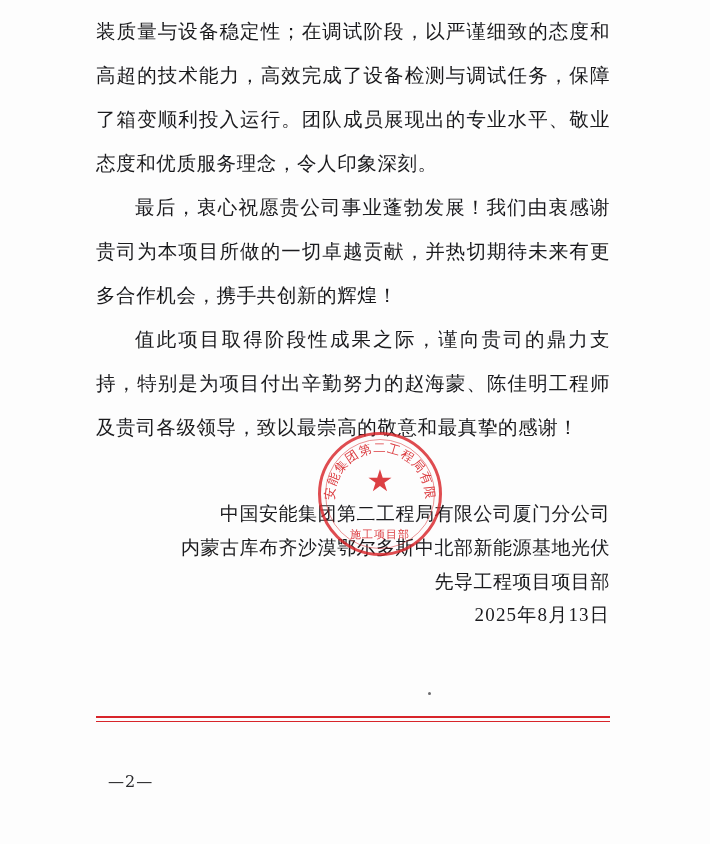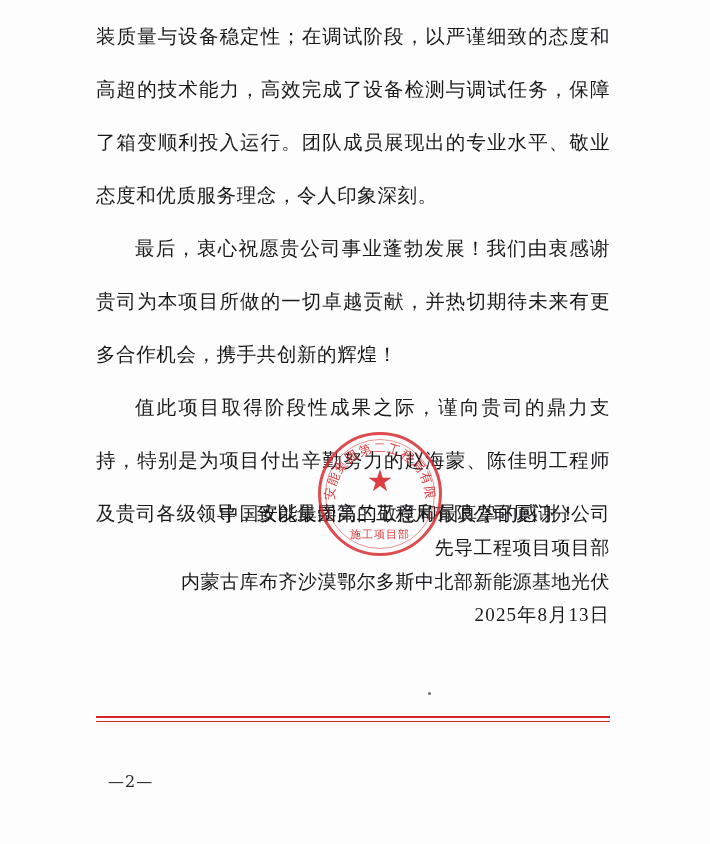--- a/index.html
+++ b/index.html
@@ -24,21 +24,21 @@
 
   .body-text {
     position: absolute;
     left: 96px;
     top: 10px;
     width: 514px;
   }
 
   .para {
     font-size: 19.5px;
-    line-height: 53px;
+    line-height: 44px;
     letter-spacing: 0.6px;
     text-align: justify;
     text-justify: inter-character;
     margin: 0 0 0 0;
     color: #1a1a1d;
   }
   .para.indent {
     text-indent: 39px;
   }
 
@@ -167,22 +167,22 @@
 <div class="page">
 
   <div class="body-text">
     <p class="para">装质量与设备稳定性；在调试阶段，以严谨细致的态度和高超的技术能力，高效完成了设备检测与调试任务，保障了箱变顺利投入运行。团队成员展现出的专业水平、敬业态度和优质服务理念，令人印象深刻。</p>
     <p class="para indent">最后，衷心祝愿贵公司事业蓬勃发展！我们由衷感谢贵司为本项目所做的一切卓越贡献，并热切期待未来有更多合作机会，携手共创新的辉煌！</p>
     <p class="para indent">值此项目取得阶段性成果之际，谨向贵司的鼎力支持，特别是为项目付出辛勤努力的赵海蒙、陈佳明工程师及贵司各级领导，致以最崇高的敬意和最真挚的感谢！</p>
   </div>
 
   <div class="signature">
     <div class="sig-line">中国安能集团第二工程局有限公司厦门分公司</div>
+    <div class="sig-line">内蒙古库布齐沙漠鄂尔多斯中北部新能源基地光伏</div>
     <div class="sig-line">先导工程项目项目部</div>
-    <div class="sig-line">内蒙古库布齐沙漠鄂尔多斯中北部新能源基地光伏</div>
     <div class="sig-line date">2025年8月13日</div>
   </div>
 
   <div class="seal">
     <div class="seal-ring"></div>
     <div class="seal-inner-ring"></div>
     <svg class="seal-arc" viewBox="0 0 124 124">
       <defs>
         <path id="sealArcPath" d="M 16,66 A 46,46 0 0 1 108,66"></path>
       </defs>

